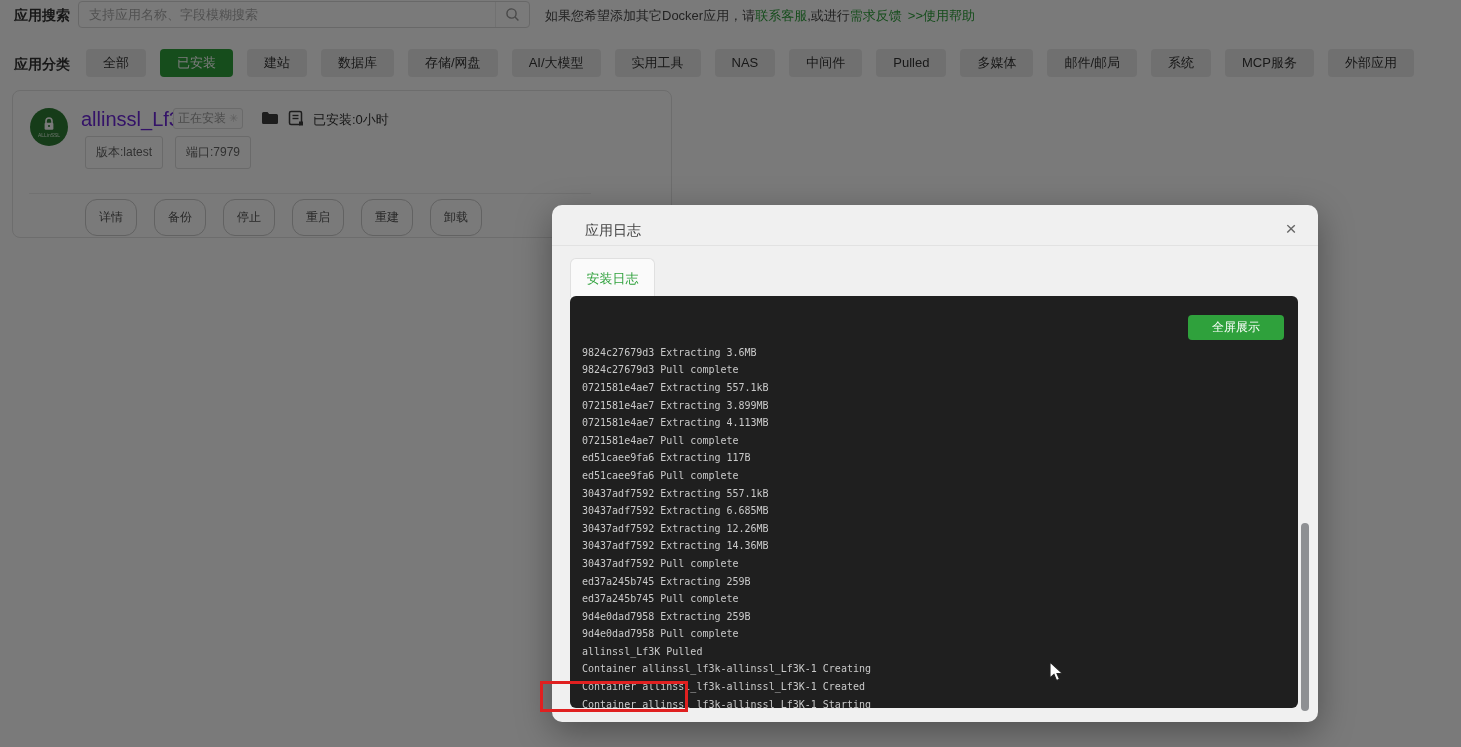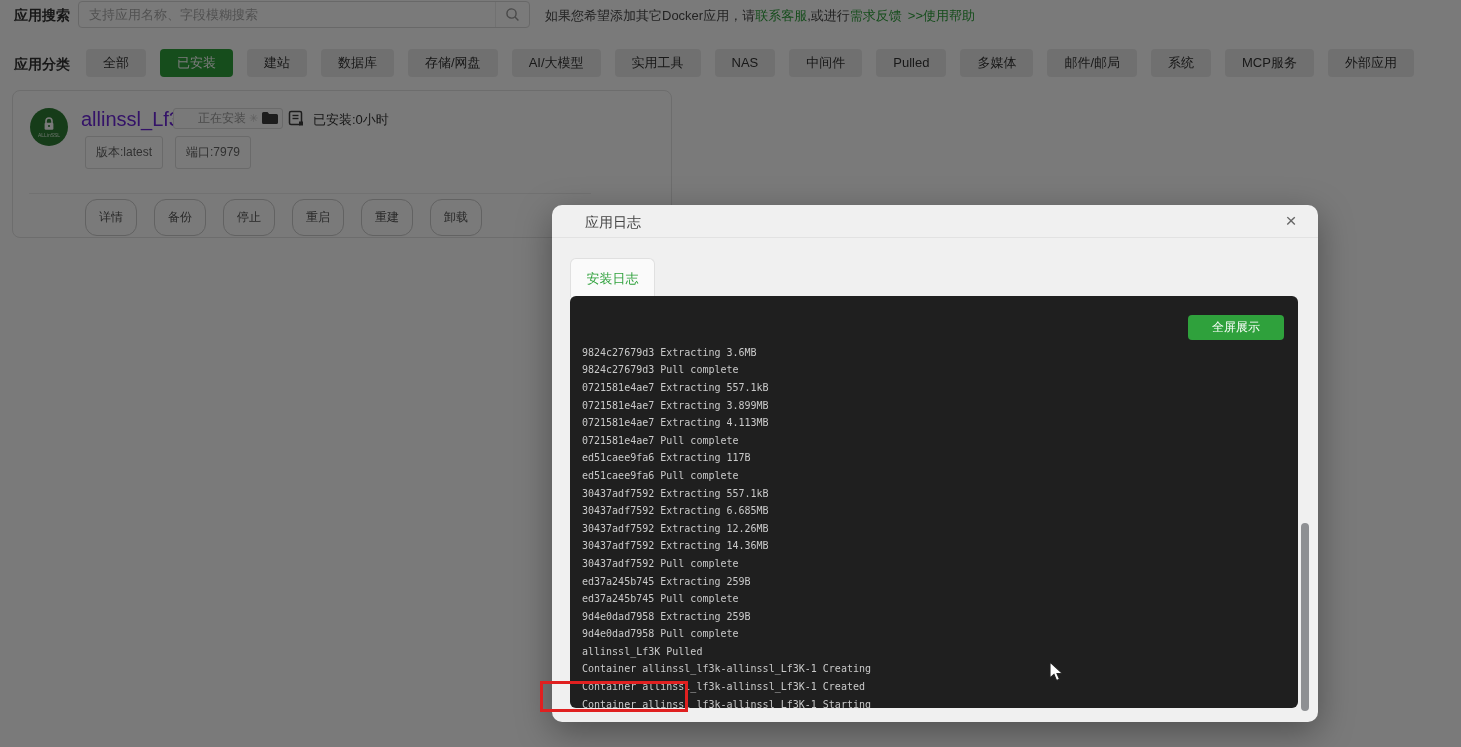--- a/index.html
+++ b/index.html
@@ -25,40 +25,40 @@
   .cat-btn { height:28px; line-height:28px; min-width:55px; padding:0 17px; text-align:center;
              background:#ebebeb; border-radius:4px; font-size:13px; color:#333; cursor:pointer; white-space:nowrap; }
   .cat-btn.selected { background:var(--accent-green,#2fa13c); color:#fff; }
 
   .app-card { position:absolute; left:12px; top:90px; width:660px; height:148px; background:#fff;
               border:1px solid #e3e3e3; border-radius:8px; }
   .app-icon { position:absolute; left:17px; top:17px; width:38px; height:38px; border-radius:50%;
               background:#2e7d35; display:flex; flex-direction:column; align-items:center; justify-content:center; }
   .app-icon .icon-caption { font-size:5px; color:#d8ecd8; line-height:5px; margin-top:1px; }
   .app-title { position:absolute; left:68px; top:17px; font-size:20px; font-weight:500; color:#6d28d9; }
-  .status-badge { position:absolute; left:160px; top:17px; height:21px; line-height:19px; padding:0 24px;
+  .status-badge { position:absolute; left:160px; top:17px; height:21px; line-height:19px; padding:0 4px;
                   border:1px solid #ddd; border-radius:3px; font-size:12px; color:#9a9a9a; background:#fcfcfc; }
   .status-badge .spin { color:#c9c9c9; font-size:11px; margin-left:3px; }
   .mini-icon { position:absolute; top:19px; width:18px; height:16px; cursor:pointer; }
   .folder-pos { left:248px; }
   .log-pos { left:274px; }
   .uptime { position:absolute; left:300px; top:20px; font-size:13px; color:#333;text-align:center; }
   .tags { position:absolute; left:72px; top:45px; }
   .tag { display:inline-block; border:1px solid #ddd; border-radius:3px; padding:7px 10px;
          font-size:12px; color:#666; margin-right:12px; background:#fff; }
   .card-divider { position:absolute; left:16px; right:80px; top:102px; border-top:1px solid #ededed; }
   .card-actions { position:absolute; left:72px; top:108px; display:flex; gap:17px; }
   .action-btn { border:1px solid #ccc; border-radius:12px; padding:9px 13px; font-size:12px;
                 color:#555; background:#fff; cursor:pointer; white-space:nowrap; }
 
   
   .overlay { position:absolute; inset:0; background:rgba(0,0,0,0.52); }
   .modal { position:absolute; left:552px; top:205px; width:766px; height:517px; background:#f0f0f0;
            border-radius:10px; box-shadow:0 10px 35px rgba(0,0,0,0.35); }
-  .modal-header { position:absolute; top:0; left:0; right:0; height:33px; border-bottom:1px solid #e2e2e2; }
+  .modal-header { position:absolute; top:8px; left:0; right:0; height:33px; border-bottom:1px solid #e2e2e2; }
   .modal-title { position:absolute; left:33px; top:9px; font-size:14px; color:#444; }
   .modal-close { position:absolute; right:16px; top:5px; font-size:19px; color:#666; cursor:pointer;
                  width:22px; height:22px; text-align:center; line-height:22px; }
   .tab { position:absolute; left:18px; top:53px; width:85px; height:39px; background:#fafafa;
          border:1px solid #e0e0e0; border-bottom:none; border-radius:6px 6px 0 0;
          color:var(--accent-green,#2fa13c); font-size:13px; text-align:center; line-height:39px; cursor:pointer; }
   .terminal { position:absolute; left:18px; top:91px; width:728px; height:412px;
               background:var(--terminal-bg,#1f1f1f); border-radius:6px; overflow:hidden; }
   .log { margin-top:-5px; padding-left:12px; font-family:"DejaVu Sans Mono", monospace;
          font-size:10px; line-height:17.6px; color:#c9c9c9; white-space:pre; }

